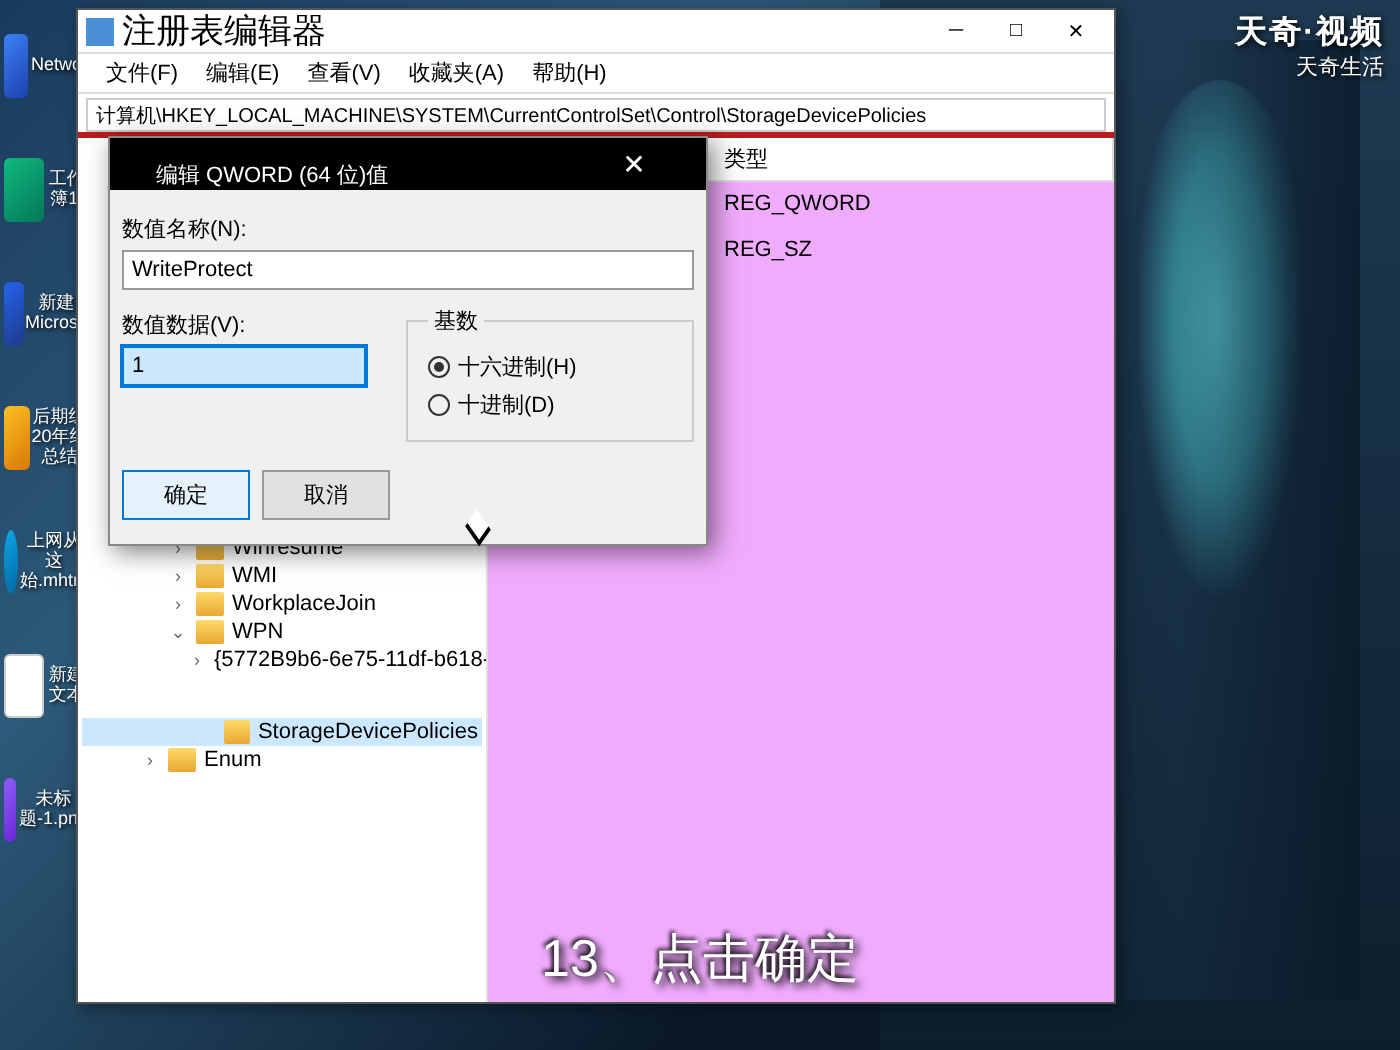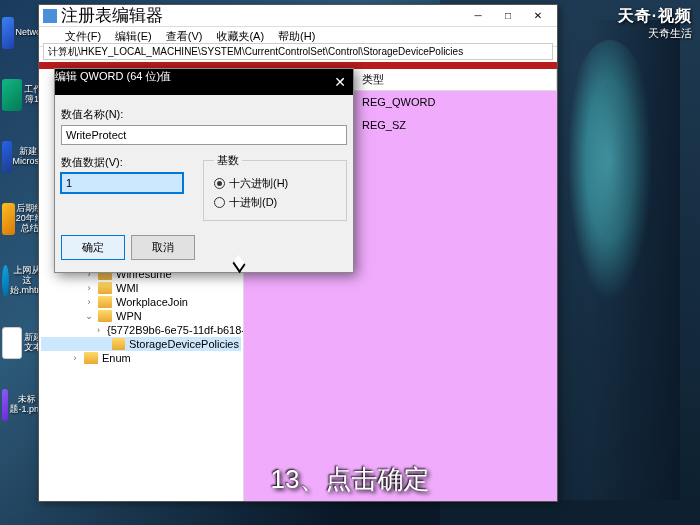--- a/index.html
+++ b/index.html
@@ -18,41 +18,41 @@
 .ic-folder{background:linear-gradient(135deg,#fbbf24,#d97706)}
 .ic-edge{background:linear-gradient(135deg,#0ea5e9,#0369a1);border-radius:50%}
 .ic-text{background:#fff;border:1px solid #ccc}
 .ic-img{background:linear-gradient(135deg,#8b5cf6,#6d28d9)}
 .regedit-window{position:absolute;left:38px;top:4px;width:520px;height:498px;background:#fff;border:1px solid #555;box-shadow:2px 2px 8px rgba(0,0,0,0.4);display:flex;flex-direction:column;z-index:5}
 .title-bar{height:22px;background:#fff;display:flex;align-items:center;padding:0 4px;border-bottom:1px solid #ddd}
 .title-icon{width:14px;height:14px;background:#4a90d9;margin-right:4px}
 .title-text{flex:1;font-size:17px}
 .win-controls{display:flex;gap:0}
 .win-btn{width:30px;height:20px;display:flex;align-items:center;justify-content:center;font-size:10px;cursor:pointer}
-.menu-bar{height:20px;display:flex;align-items:center;padding:0 20px;gap:2px;border-bottom:1px solid #ddd;font-size:11px}
+.menu-bar{height:20px;display:flex;align-items:center;padding:0 8px;gap:2px;border-bottom:1px solid #ddd;font-size:11px}
 .menu-item{padding:2px 6px;cursor:pointer}
-.address-bar{height:22px;border-bottom:7px solid #b91c1c;display:flex;align-items:flex-end;padding:2px 4px}
+.address-bar{height:22px;border-bottom:3px solid #b91c1c;display:flex;align-items:flex-start;padding:2px 4px}
 .address-input{flex:1;border:1px solid #ccc;padding:2px 4px;font-size:10px;background:#fff}
 .regedit-body{flex:1;display:flex;overflow:hidden}
 .tree-panel{width:205px;border-right:1px solid #ddd;overflow-y:auto;overflow-x:hidden;background:#fff;padding:2px}
 .tree-node{display:flex;align-items:center;padding:1px 2px;font-size:11px;white-space:nowrap;cursor:pointer}
 .tree-node.selected{background:#cce8ff}
 .tree-expander{width:12px;text-align:center;color:#666;font-size:9px}
 .tree-folder{width:14px;height:12px;background:linear-gradient(#ffd968,#e8a933);margin:0 3px;border-radius:1px}
 .tree-label{padding-left:1px}
 .list-panel{flex:1;background:#f0abfc;overflow:auto}
 .list-header{display:flex;border-bottom:1px solid #ddd;background:#fff;position:sticky;top:0}
 .list-header-cell{padding:3px 8px;border-right:1px solid #ddd;font-size:11px}
 .list-row{display:flex;padding:2px 0;cursor:pointer}
 .list-cell{padding:2px 8px;font-size:11px;display:flex;align-items:center;gap:4px}
 .val-icon{width:14px;height:14px}
 .val-icon.str{background:linear-gradient(#f87171,#dc2626)}
 .val-icon.bin{background:linear-gradient(#60a5fa,#2563eb)}
 .dialog{position:absolute;left:54px;top:68px;width:300px;background:#f0f0f0;border:1px solid #888;box-shadow:3px 3px 12px rgba(0,0,0,0.5);z-index:20}
-.dialog-title{height:26px;background:#000;color:#fff;display:flex;align-items:flex-start;padding:0 0;font-size:11px}
+.dialog-title{height:26px;background:#000;color:#fff;display:flex;align-items:flex-end;padding:0 23px;font-size:11px}
 .dialog-title-text{flex:1}
 .dialog-close{width:26px;height:26px;display:flex;align-items:center;justify-content:center;cursor:pointer;font-size:14px}
 .dialog-body{padding:12px 6px}
 .dlg-label{font-size:11px;margin-bottom:3px;display:block}
 .dlg-input{width:100%;border:1px solid #999;padding:3px 4px;font-size:11px;background:#fff;margin-bottom:10px}
 .dlg-input.focused{border:1px solid #0078d7;outline:1px solid #0078d7}
 .dlg-row{display:flex;gap:20px;margin-bottom:8px}
 .dlg-col{display:flex;flex-direction:column}
 .dlg-fieldset{border:1px solid #ccc;padding:6px 10px 8px;margin-top:-2px}
 .dlg-fieldset legend{font-size:11px;padding:0 3px}
@@ -215,21 +215,21 @@
           <div class="tree-node" style="padding-left: 42px;">
             <span class="tree-expander">⌄</span>
             <span class="tree-folder"></span>
             <span class="tree-label">WPN</span>
           </div>
           <div class="tree-node" style="padding-left: 56px;">
             <span class="tree-expander">›</span>
             <span class="tree-folder"></span>
             <span class="tree-label">{5772B9b6-6e75-11df-b618-18a905160fe8}</span>
           </div>
-          <div class="tree-node selected" style="padding-left: 56px;">
+          <div class="tree-node selected" style="padding-left: 56px; margin-top: 22px;">
             <span class="tree-expander"></span>
             <span class="tree-folder"></span>
             <span class="tree-label">StorageDevicePolicies</span>
           </div>
           <div class="tree-node" style="padding-left: 28px;">
             <span class="tree-expander">›</span>
             <span class="tree-folder"></span>
             <span class="tree-label">Enum</span>
           </div>
         </div>

